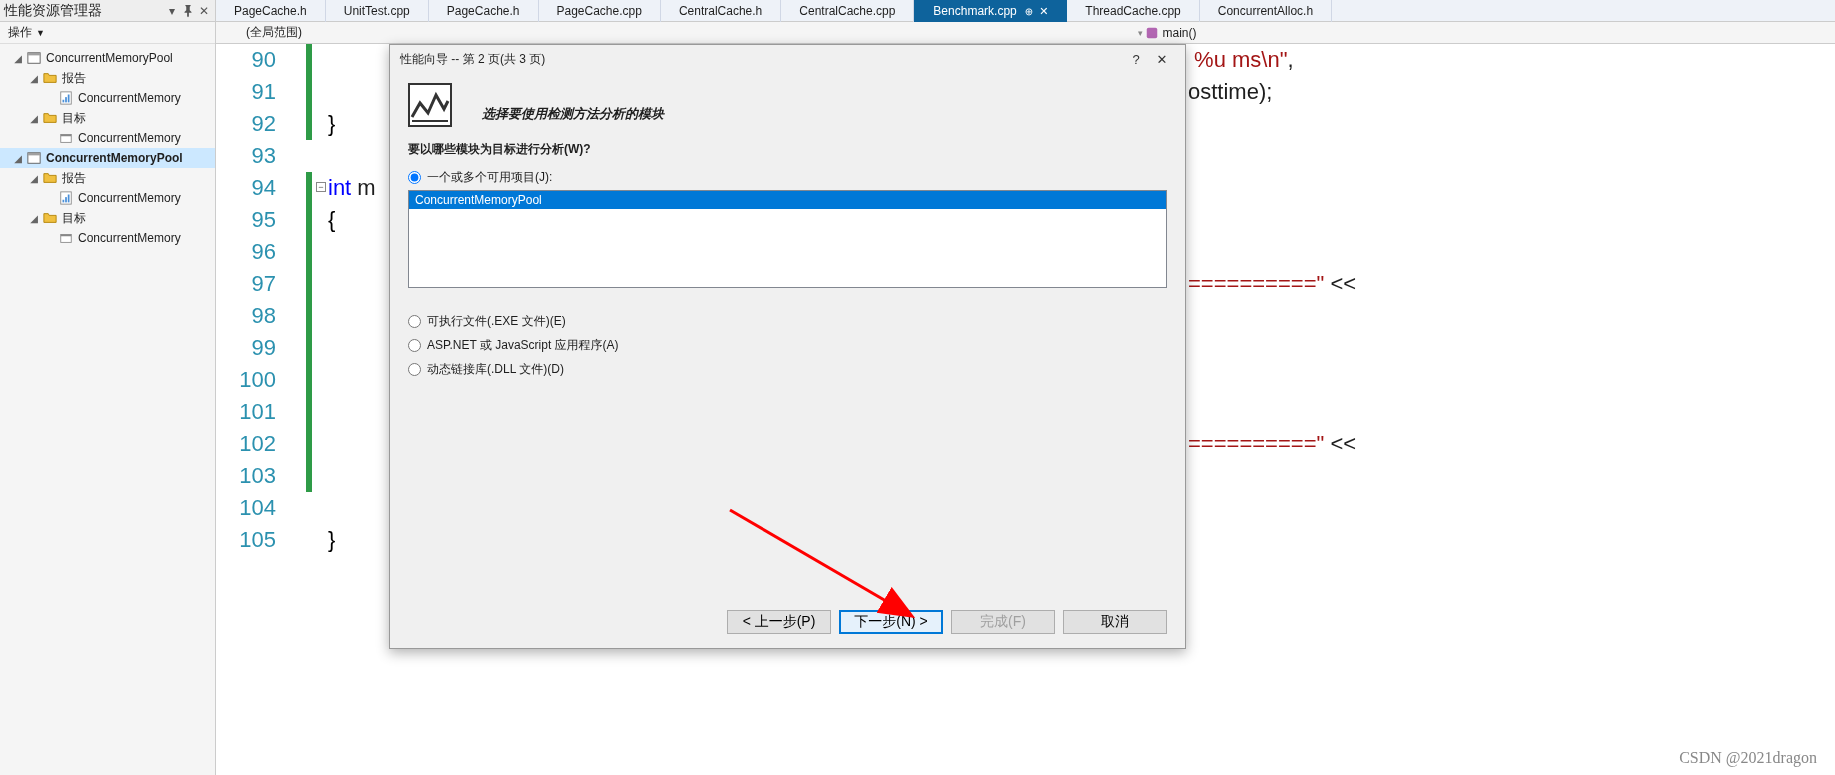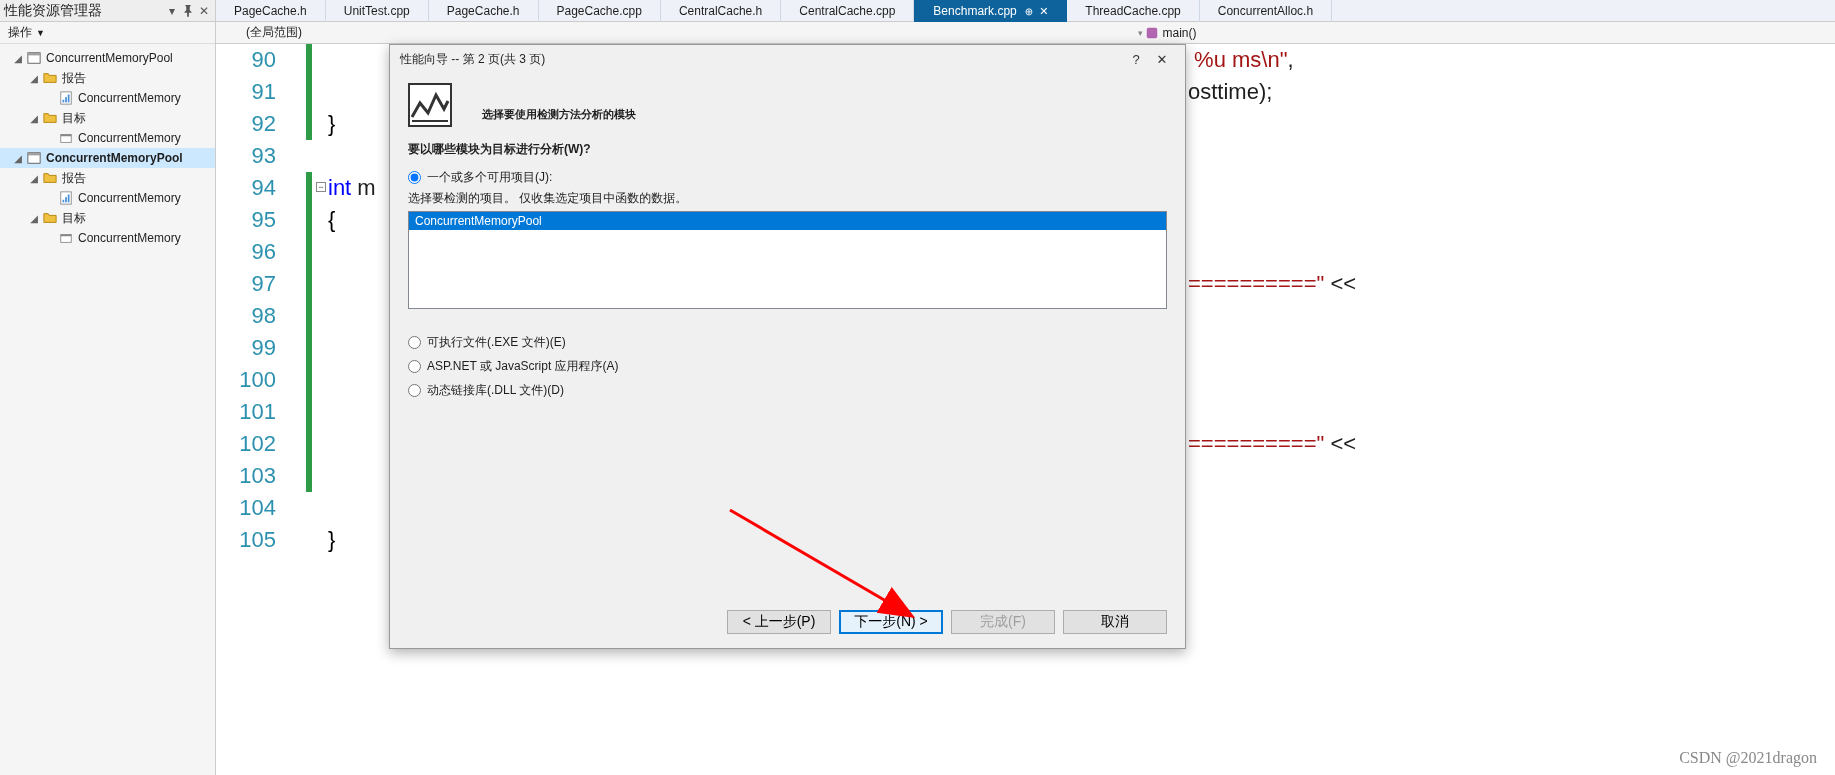--- a/index.html
+++ b/index.html
@@ -48,21 +48,21 @@
   .str { color:#a31515; }
   .brace { color:#000; }
 
   
   .dialog { position:absolute; left:389px; top:44px; width:797px; height:605px; background:#f0f0f0; border:1px solid #999; box-shadow:0 4px 12px rgba(0,0,0,0.3); z-index:100;}
   .dlg-titlebar { height:28px; display:flex; align-items:center; padding:0 10px; font-size:12px;}
   .dlg-title { flex:1; }
   .dlg-help, .dlg-close { width:26px; height:20px; display:flex; align-items:center; justify-content:center; font-size:13px; color:#333; cursor:pointer;}
   .dlg-header { display:flex; align-items:center; padding:10px 18px 0 18px;}
   .dlg-header-icon { width:44px; height:44px; margin-right:30px;}
-  .dlg-subtitle { font-size:11px; font-weight:bold; padding-top:18px;}
+  .dlg-subtitle { font-size:13px; font-weight:bold; padding-top:18px;font-style:italic;}
   .dlg-body { padding:14px 18px 0 18px; font-size:12px;}
   .dlg-question { font-weight:bold; margin-bottom:8px;}
   .radio-row { display:flex; align-items:center; height:22px; margin:2px 0;}
   .radio-row input { margin-right:6px;}
   .dlg-note { margin:2px 0 4px 0;}
   .proj-list { border:1px solid #828790; background:#fff; height:98px; margin-bottom:22px;}
   .proj-list-item { background:#0078d7; color:#fff; padding:2px 6px; font-size:12px;}
   .dlg-buttons { position:absolute; bottom:14px; right:18px; display:flex; gap:8px;}
   .dlg-btn { width:104px; height:24px; border:1px solid #adadad; background:#e1e1e1; font-size:14px; cursor:pointer;}
   .dlg-btn.primary { border:2px solid #0078d7; background:#e5f1fb;}
@@ -299,21 +299,20 @@
         </svg>
     </span>
     <span class="dlg-subtitle">选择要使用检测方法分析的模块</span>
   </div>
   <div class="dlg-body">
     <div class="dlg-question">要以哪些模块为目标进行分析(W)?</div>
     <div class="radio-row">
       <input type="radio" checked="" style="">
       <span>一个或多个可用项目(J):</span>
     </div>
-    <div class="dlg-note">选择要检测的项目。  仅收集选定项目中函数的数据。</div>
     <div class="proj-list">
       <div class="proj-list-item">ConcurrentMemoryPool</div>
     </div>
     <div class="radio-row">
       <input type="radio" style="">
       <span>可执行文件(.EXE 文件)(E)</span>
     </div>
     <div class="radio-row">
       <input type="radio" style="">
       <span>ASP.NET 或 JavaScript 应用程序(A)</span>

